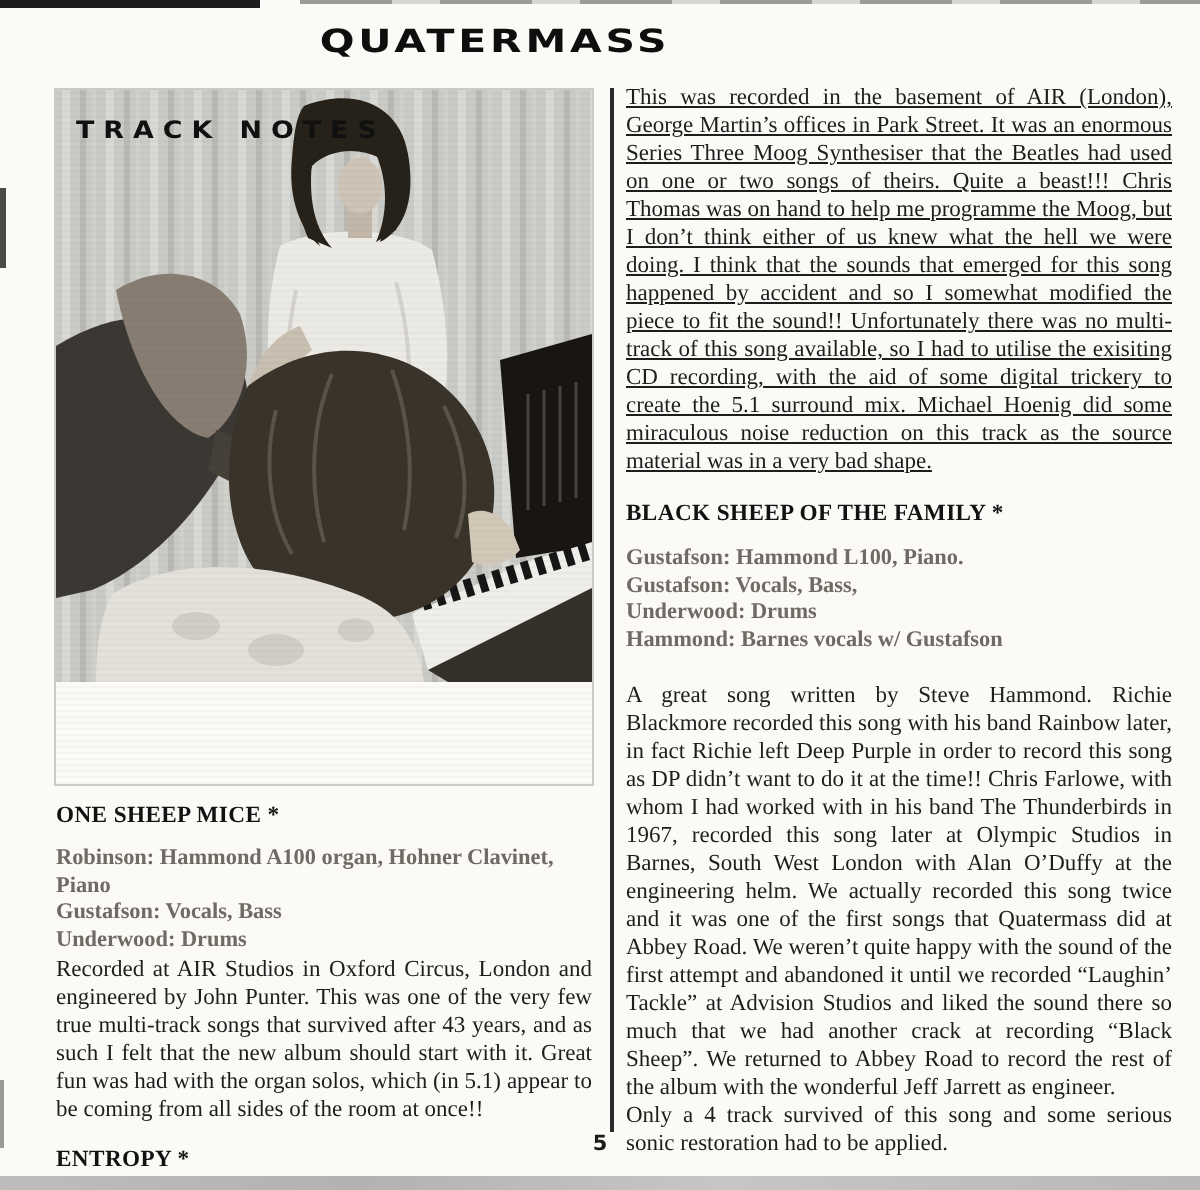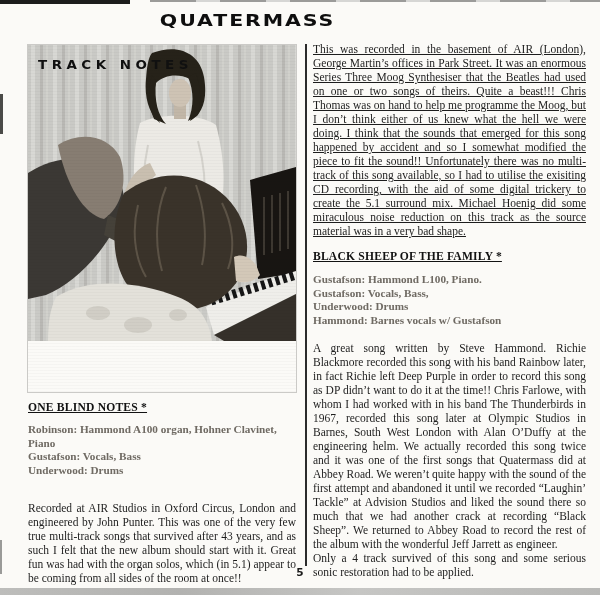--- a/index.html
+++ b/index.html
@@ -34,27 +34,27 @@
   .photo svg{display:block;}
   .photo-grain{position:absolute;inset:0;pointer-events:none;
     background:repeating-linear-gradient(0deg,rgba(0,0,0,.025) 0 1px,transparent 1px 3px);}
   .photo-label{
     position:absolute;top:13px;left:10px;
     font-family:"DejaVu Sans", sans-serif;font-weight:800;font-size:12px;
     letter-spacing:4px;color:#101010;transform:scaleX(1.12);transform-origin:left;
     white-space:nowrap;
   }
 
-  .heading{font-weight:bold;font-size:11.6px;color:#121212;letter-spacing:.2px;text-decoration:underline;}
+  .heading{font-weight:bold;font-size:11.6px;color:#121212;letter-spacing:.2px;}
   .credits{font-weight:bold;font-size:11.2px;line-height:13.5px;color:#6f6a63;}
   .body-text{font-size:11.5px;line-height:14px;color:#1d1d1d;text-align:justify;}
 
   .col-left .heading-1{margin-top:9px;}
   .col-left .credits-1{margin-top:9px;}
-  .col-left .notes-1{margin-top:25px;line-height:13.9px;}
+  .col-left .notes-1{margin-top:2px;line-height:13.9px;}
   .col-left .heading-2{margin-top:11px;}
   .col-left .credits-2{margin-top:12px;}
 
   .col-right .intro{margin-top:0;text-decoration:underline;}
   .col-right .heading-3{margin-top:12px;}
   .col-right .credits-3{margin-top:10px;}
   .col-right .notes-3{margin-top:14px;}
   .col-right .notes-4{}
 
   .page-number{
@@ -126,21 +126,21 @@
         <path d="M28,252 C60,232 110,236 150,252 C170,260 180,272 184,296 L20,296 C20,278 22,264 28,252 Z" fill="#e3e1da"></path>
         <ellipse cx="70" cy="268" rx="12" ry="7" fill="#ccc9c0" opacity="0.8"></ellipse>
         <ellipse cx="110" cy="280" rx="14" ry="8" fill="#ccc9c0" opacity="0.8"></ellipse>
         <ellipse cx="150" cy="270" rx="9" ry="6" fill="#ccc9c0" opacity="0.8"></ellipse>
       </g>
     </svg>
     <div class="photo-grain"></div>
     <div class="photo-label">TRACK NOTES</div>
   </div>
 
-  <div class="heading heading-1">ONE BLIND NOTES *</div>
+  <div class="heading heading-1">ONE SHEEP MICE *</div>
 
   <div class="credits credits-1">
     <div>Robinson: Hammond A100 organ, Hohner Clavinet, Piano</div>
     <div>Gustafson: Vocals, Bass</div>
     <div>Underwood: Drums</div>
   </div>
 
   <div class="body-text notes-1">Recorded at AIR Studios in Oxford Circus, London and engineered by John Punter. This was one of the very few true multi-track songs that survived after 43 years, and as such I felt that the new album should start with it. Great fun was had with the organ solos, which (in 5.1) appear to be coming from all sides of the room at once!!</div>
 
   <div class="heading heading-2">ENTROPY *</div>

